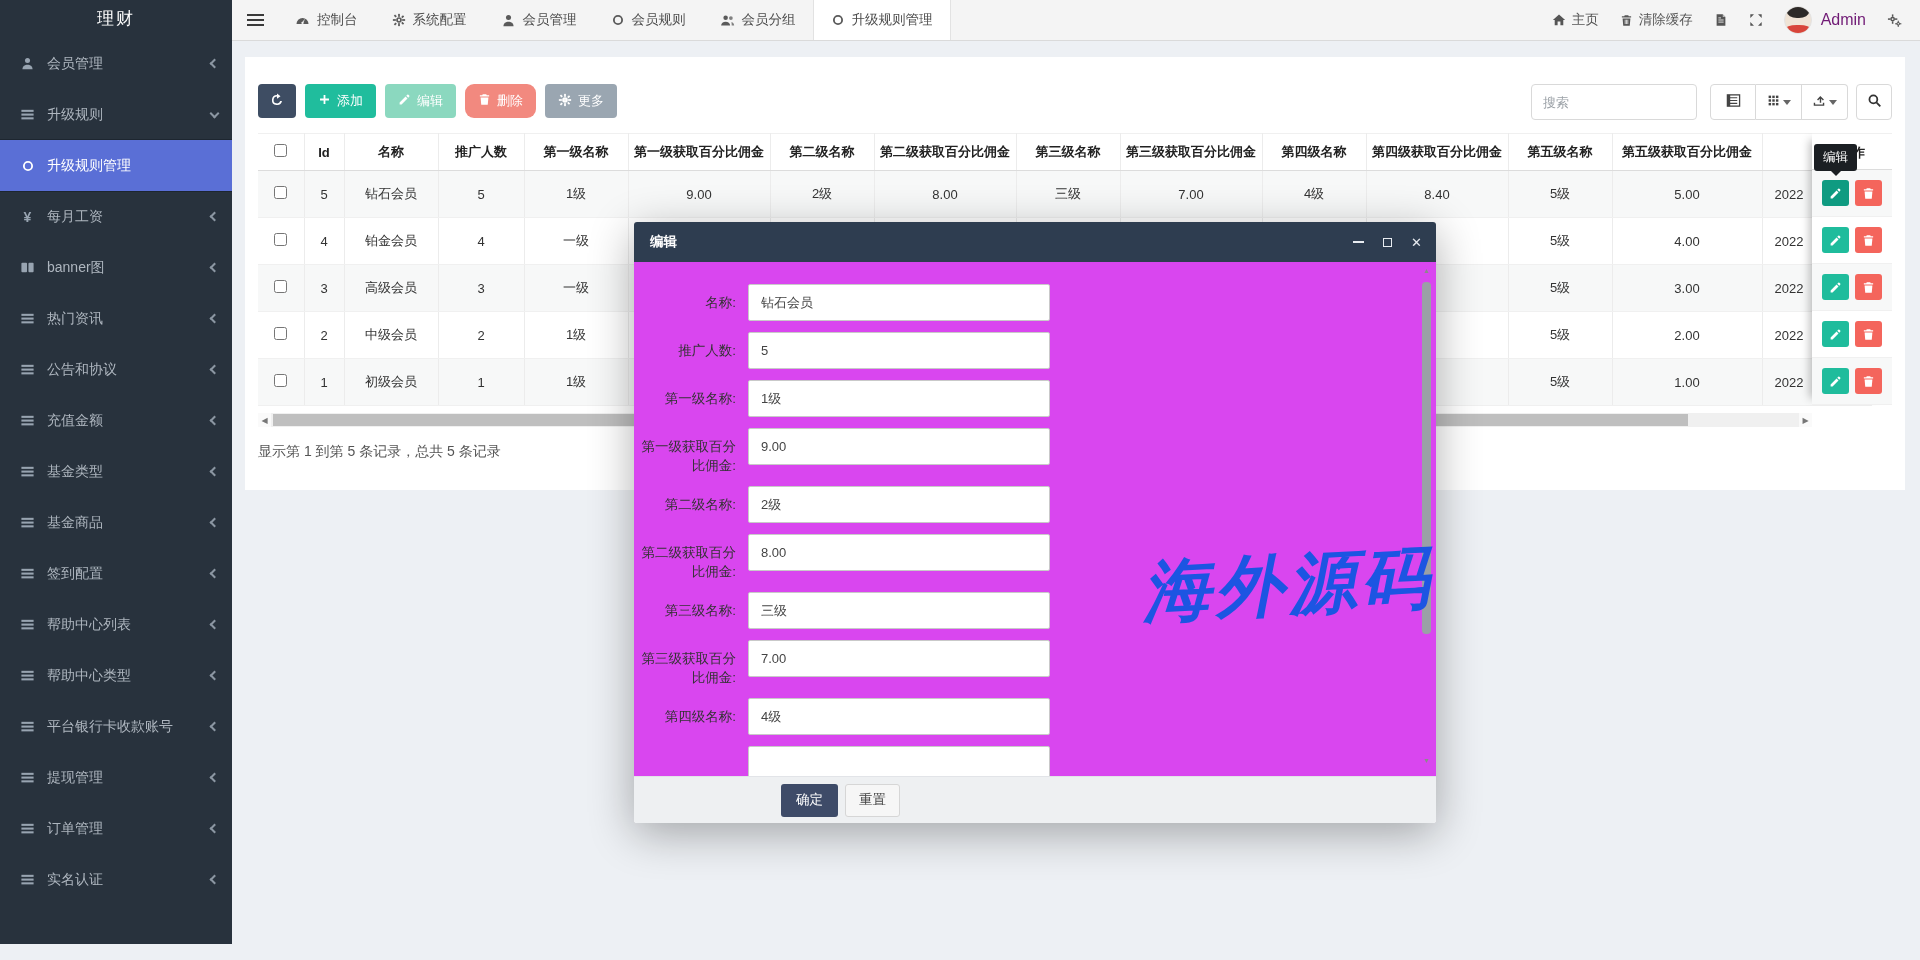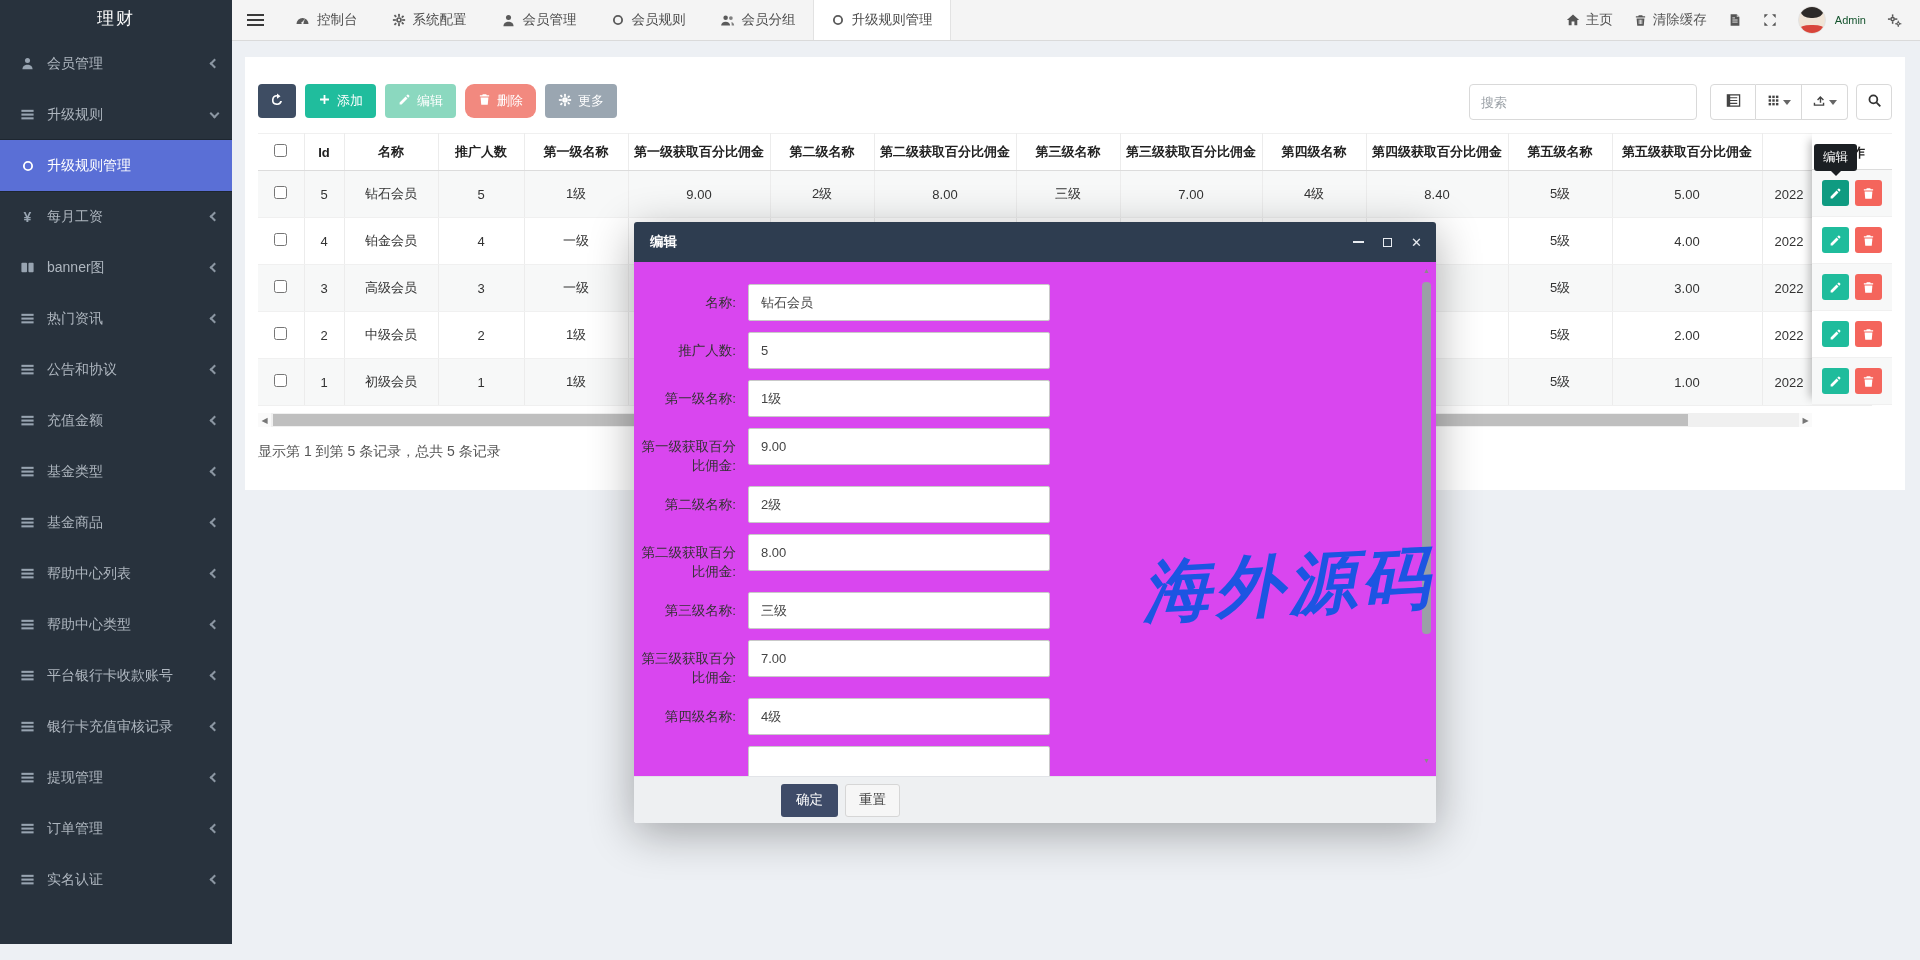--- a/index.html
+++ b/index.html
@@ -29,36 +29,36 @@
   .nav-tabs { display:flex; align-items:stretch;justify-content:center; }
   .nav-tab { display:flex; align-items:center; gap:7px; padding:0 17px; color:#4d4d4d; font-size:13.5px; cursor:pointer; }
   .nav-tab .t-ico { color:#5a5a5a; display:inline-flex; }
   .nav-tab.active { background:#fff; border-left:1px solid #e2e2e2; border-right:1px solid #e2e2e2; }
   .nav-right { margin-left:auto; display:flex; align-items:center; gap:21px; padding-right:18px; color:#555; }
   .nav-link { display:inline-flex; align-items:center; gap:6px; cursor:pointer; font-size:13.5px; color:#555; }
   .nav-ico { display:inline-flex; cursor:pointer; color:#555; }
   .avatar { width:28px; height:28px; border-radius:50%; background:#f0e4d6; position:relative; overflow:hidden; border:1px solid #e3e3e3; cursor:pointer; }
   .avatar::before { content:""; position:absolute; left:2px; right:2px; top:-2px; height:13px; background:#2d2a28; border-radius:50% 50% 45% 45%; }
   .avatar::after { content:""; position:absolute; left:0; right:0; bottom:-1px; height:9px; background:#d8453a; border-radius:45% 45% 0 0; }
-  .nav-user { font-size:11px; color:#14532d; margin-left:-12px; cursor:pointer; }
+  .nav-user { font-size:16px; color:#701a75; margin-left:-12px; cursor:pointer; }
 
   
   .page { height:919px; padding:16px 15px 0 13px; background:#edf0f4; }
   .panel { background:#fff; height:433px; padding:27px 13px 0 13px; position:relative; }
   .toolbar { display:flex; align-items:flex-start; }
   .btns-left { display:flex; gap:9px; }
   .btn { height:34px; border:none; border-radius:4px; color:#fff; font-size:13px; display:inline-flex; align-items:center; gap:6px; padding:0 13px; cursor:pointer; font-family:inherit; }
   .btn svg { flex:none; }
   .btn-darknavy { background:#3e4d63; width:38px; justify-content:center; padding:0; }
   .btn-green { background:#20bd9d; }
   .btn-green-muted { background:#8bd8bf; }
   .btn-red-muted { background:#f2897f;border-radius:9px; }
   .btn-graysteel { background:#9aa6b1; }
   .btns-right { margin-left:auto; display:flex; align-items:center; }
-  .search-input { width:228px; height:36px; border:1px solid #d9d9d9; border-radius:4px; padding:0 11px; font-size:13px; color:#333; outline:none; font-family:inherit; }
+  .search-input { width:166px; height:36px; border:1px solid #d9d9d9; border-radius:4px; padding:0 11px; font-size:13px; color:#333; outline:none; font-family:inherit; }
   .search-input::placeholder { color:#9aa0a6; }
   .vgroup { display:flex; margin-left:13px; }
   .vbtn { width:46px; height:36px; background:#fff; border:1px solid #d9d9d9; display:inline-flex; align-items:center; justify-content:center; gap:3px; color:#444; cursor:pointer; }
   .vbtn + .vbtn { border-left:none; }
   .vbtn:first-child { border-radius:4px 0 0 4px; } .vbtn:last-child { border-radius:0 4px 4px 0; }
   .sbtn { width:36px; height:36px; margin-left:8px; background:#fff; border:1px solid #d9d9d9; border-radius:4px; display:inline-flex; align-items:center; justify-content:center; color:#333; cursor:pointer; }
   .caret { width:0; height:0; border-left:4px solid transparent; border-right:4px solid transparent; border-top:5px solid #666; }
 
   
   .table-wrap { position:relative; margin-top:13px; width:1634px; overflow:hidden; }
@@ -222,20 +222,31 @@
           <span class="chev left"></span>
         </a>
         <a class="side-item">
           <span class="s-ico">
             <svg width="15" height="15" viewBox="0 0 16 16" fill="currentColor" xmlns="http://www.w3.org/2000/svg">
               <rect x="1.5" y="3" width="13" height="2.2"></rect>
               <rect x="1.5" y="7" width="13" height="2.2"></rect>
               <rect x="1.5" y="11" width="13" height="2.2"></rect>
             </svg>
           </span>
+          <span class="s-label">签到配置</span>
+          <span class="chev left"></span>
+        </a>
+        <a class="side-item">
+          <span class="s-ico">
+            <svg width="15" height="15" viewBox="0 0 16 16" fill="currentColor" xmlns="http://www.w3.org/2000/svg">
+              <rect x="1.5" y="3" width="13" height="2.2"></rect>
+              <rect x="1.5" y="7" width="13" height="2.2"></rect>
+              <rect x="1.5" y="11" width="13" height="2.2"></rect>
+            </svg>
+          </span>
           <span class="s-label">帮助中心列表</span>
           <span class="chev left"></span>
         </a>
         <a class="side-item">
           <span class="s-ico">
             <svg width="15" height="15" viewBox="0 0 16 16" fill="currentColor" xmlns="http://www.w3.org/2000/svg">
               <rect x="1.5" y="3" width="13" height="2.2"></rect>
               <rect x="1.5" y="7" width="13" height="2.2"></rect>
               <rect x="1.5" y="11" width="13" height="2.2"></rect>
             </svg>
@@ -245,31 +256,20 @@
         </a>
         <a class="side-item">
           <span class="s-ico">
             <svg width="15" height="15" viewBox="0 0 16 16" fill="currentColor" xmlns="http://www.w3.org/2000/svg">
               <rect x="1.5" y="3" width="13" height="2.2"></rect>
               <rect x="1.5" y="7" width="13" height="2.2"></rect>
               <rect x="1.5" y="11" width="13" height="2.2"></rect>
             </svg>
           </span>
           <span class="s-label">平台银行卡收款账号</span>
-          <span class="chev left"></span>
-        </a>
-        <a class="side-item">
-          <span class="s-ico">
-            <svg width="15" height="15" viewBox="0 0 16 16" fill="currentColor" xmlns="http://www.w3.org/2000/svg">
-              <rect x="1.5" y="3" width="13" height="2.2"></rect>
-              <rect x="1.5" y="7" width="13" height="2.2"></rect>
-              <rect x="1.5" y="11" width="13" height="2.2"></rect>
-            </svg>
-          </span>
-          <span class="s-label">银行卡充值审核记录</span>
           <span class="chev left"></span>
         </a>
         <a class="side-item">
           <span class="s-ico">
             <svg width="15" height="15" viewBox="0 0 16 16" fill="currentColor" xmlns="http://www.w3.org/2000/svg">
               <rect x="1.5" y="3" width="13" height="2.2"></rect>
               <rect x="1.5" y="7" width="13" height="2.2"></rect>
               <rect x="1.5" y="11" width="13" height="2.2"></rect>
             </svg>
           </span>

